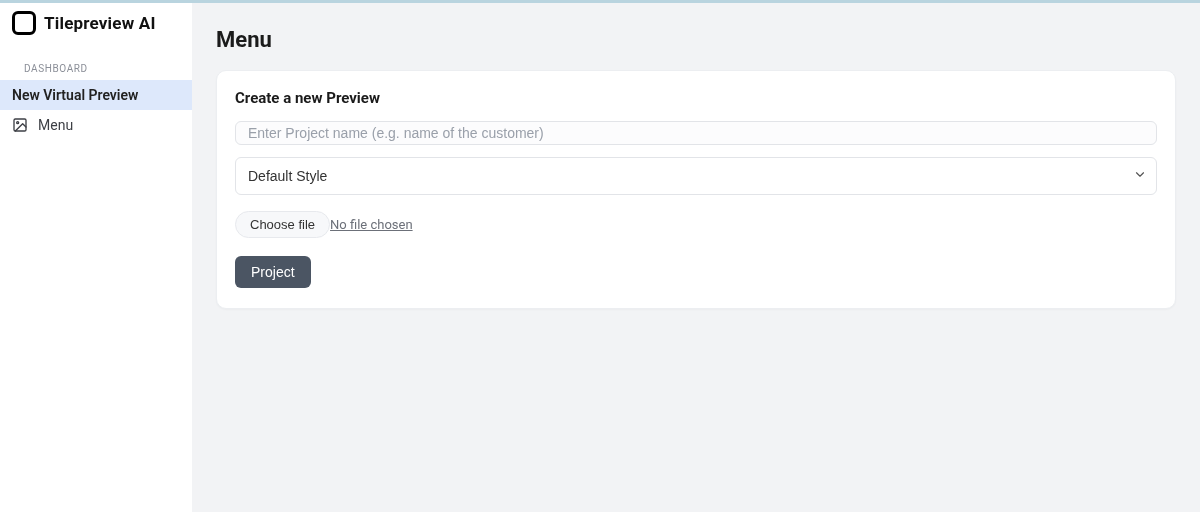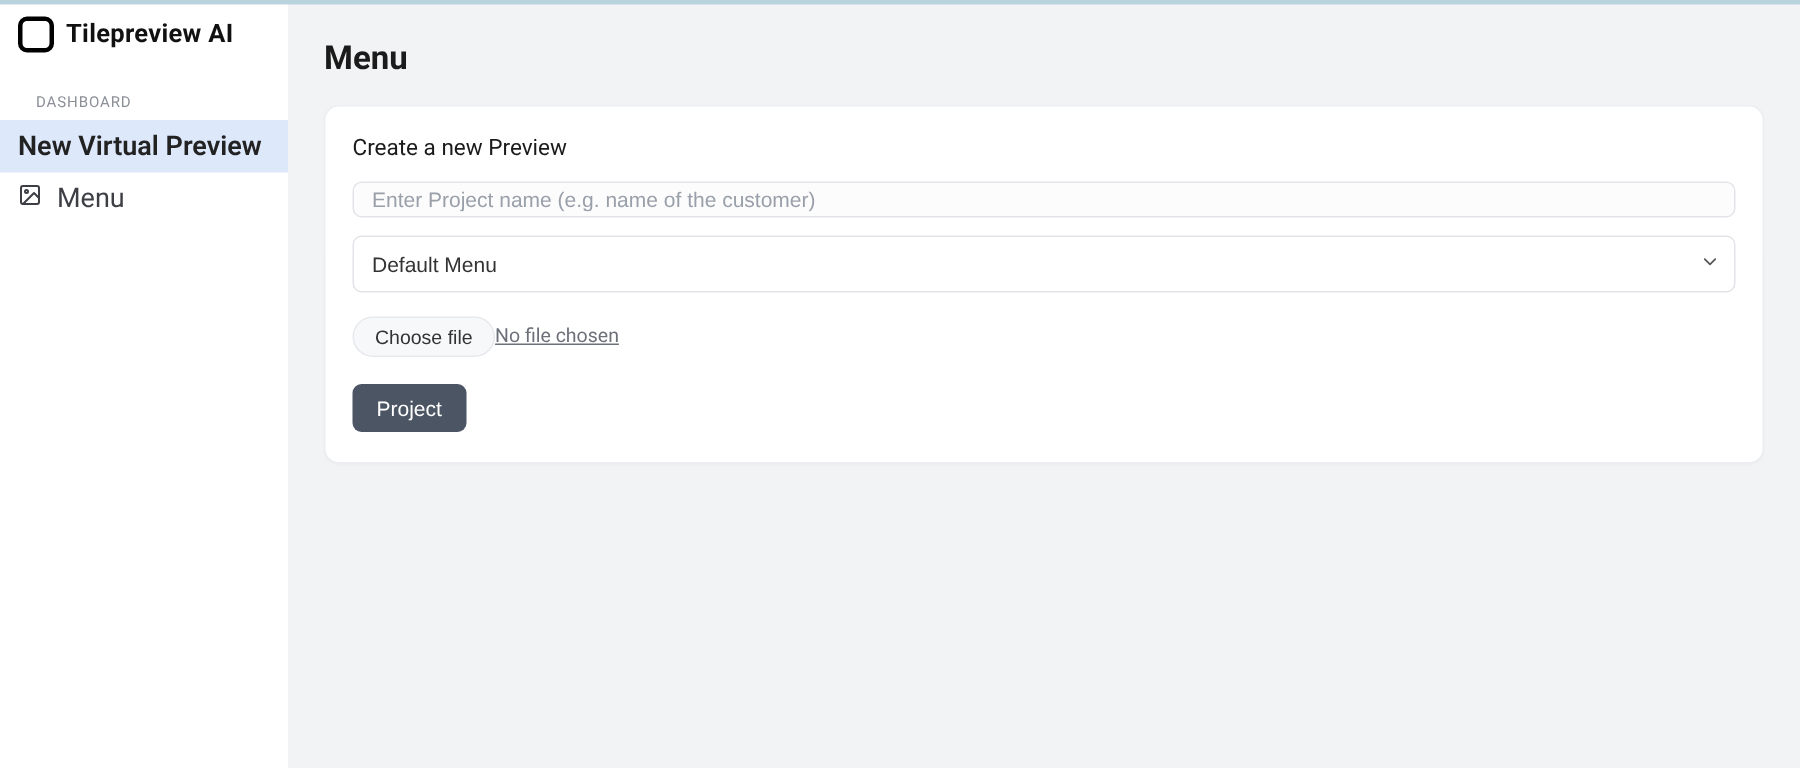--- a/index.html
+++ b/index.html
@@ -41,21 +41,21 @@
     letter-spacing: 0.6px;
     color: #8b8f98;
     padding: 14px 12px 6px 12px;
     text-transform: uppercase;
     margin-left: 12px;
   }
   .nav-item {
     display: flex;
     gap: 10px;
     padding: 7px 12px;
-    font-size: 18px;
+    font-size: 14px;
     color: #3d3f45;
     cursor: pointer;
   }
   .nav-item.active {
     background: #dde8fb;
     color: #222;
     font-weight: 600;
   }
   .nav-icon {
     width: 16px;
@@ -79,21 +79,21 @@
   }
   .card {
     background: #fff;
     border: 1px solid #eceef1;
     border-radius: 10px;
     padding: 18px 18px 20px 18px;
     box-shadow: 0 1px 2px rgba(0,0,0,0.03);
   }
   .card-title {
     font-size: 15px;
-    font-weight: 400;
+    font-weight: 700;
     color: #1b1b1b;
     margin-bottom: 14px;
   }
   .text-input {
     width: 100%;
     height: 24px;
     border: 1px solid #e2e4e8;
     border-radius: 6px;
     padding: 0 12px;
     font-size: 14px;
@@ -185,21 +185,21 @@
 
 <main class="main">
   <h1 class="page-title">Menu</h1>
 
   <div class="card">
     <div class="card-title">Create a new Preview</div>
 
     <input type="text" class="text-input" placeholder="Enter Project name (e.g. name of the customer)" style="">
 
     <div class="select-wrap">
-      <button class="select">Default Menu</button>
+      <button class="select">Default Style</button>
       <span class="select-chevron">
         <svg width="14" height="14" viewBox="0 0 24 24" fill="none" stroke="#555" stroke-width="2" stroke-linecap="round" stroke-linejoin="round">
           <polyline points="6 9 12 15 18 9"></polyline>
         </svg>
       </span>
     </div>
 
     <div class="file-row">
       <button class="choose-file-btn">Choose file</button>
       <span class="file-status">No file chosen</span>

